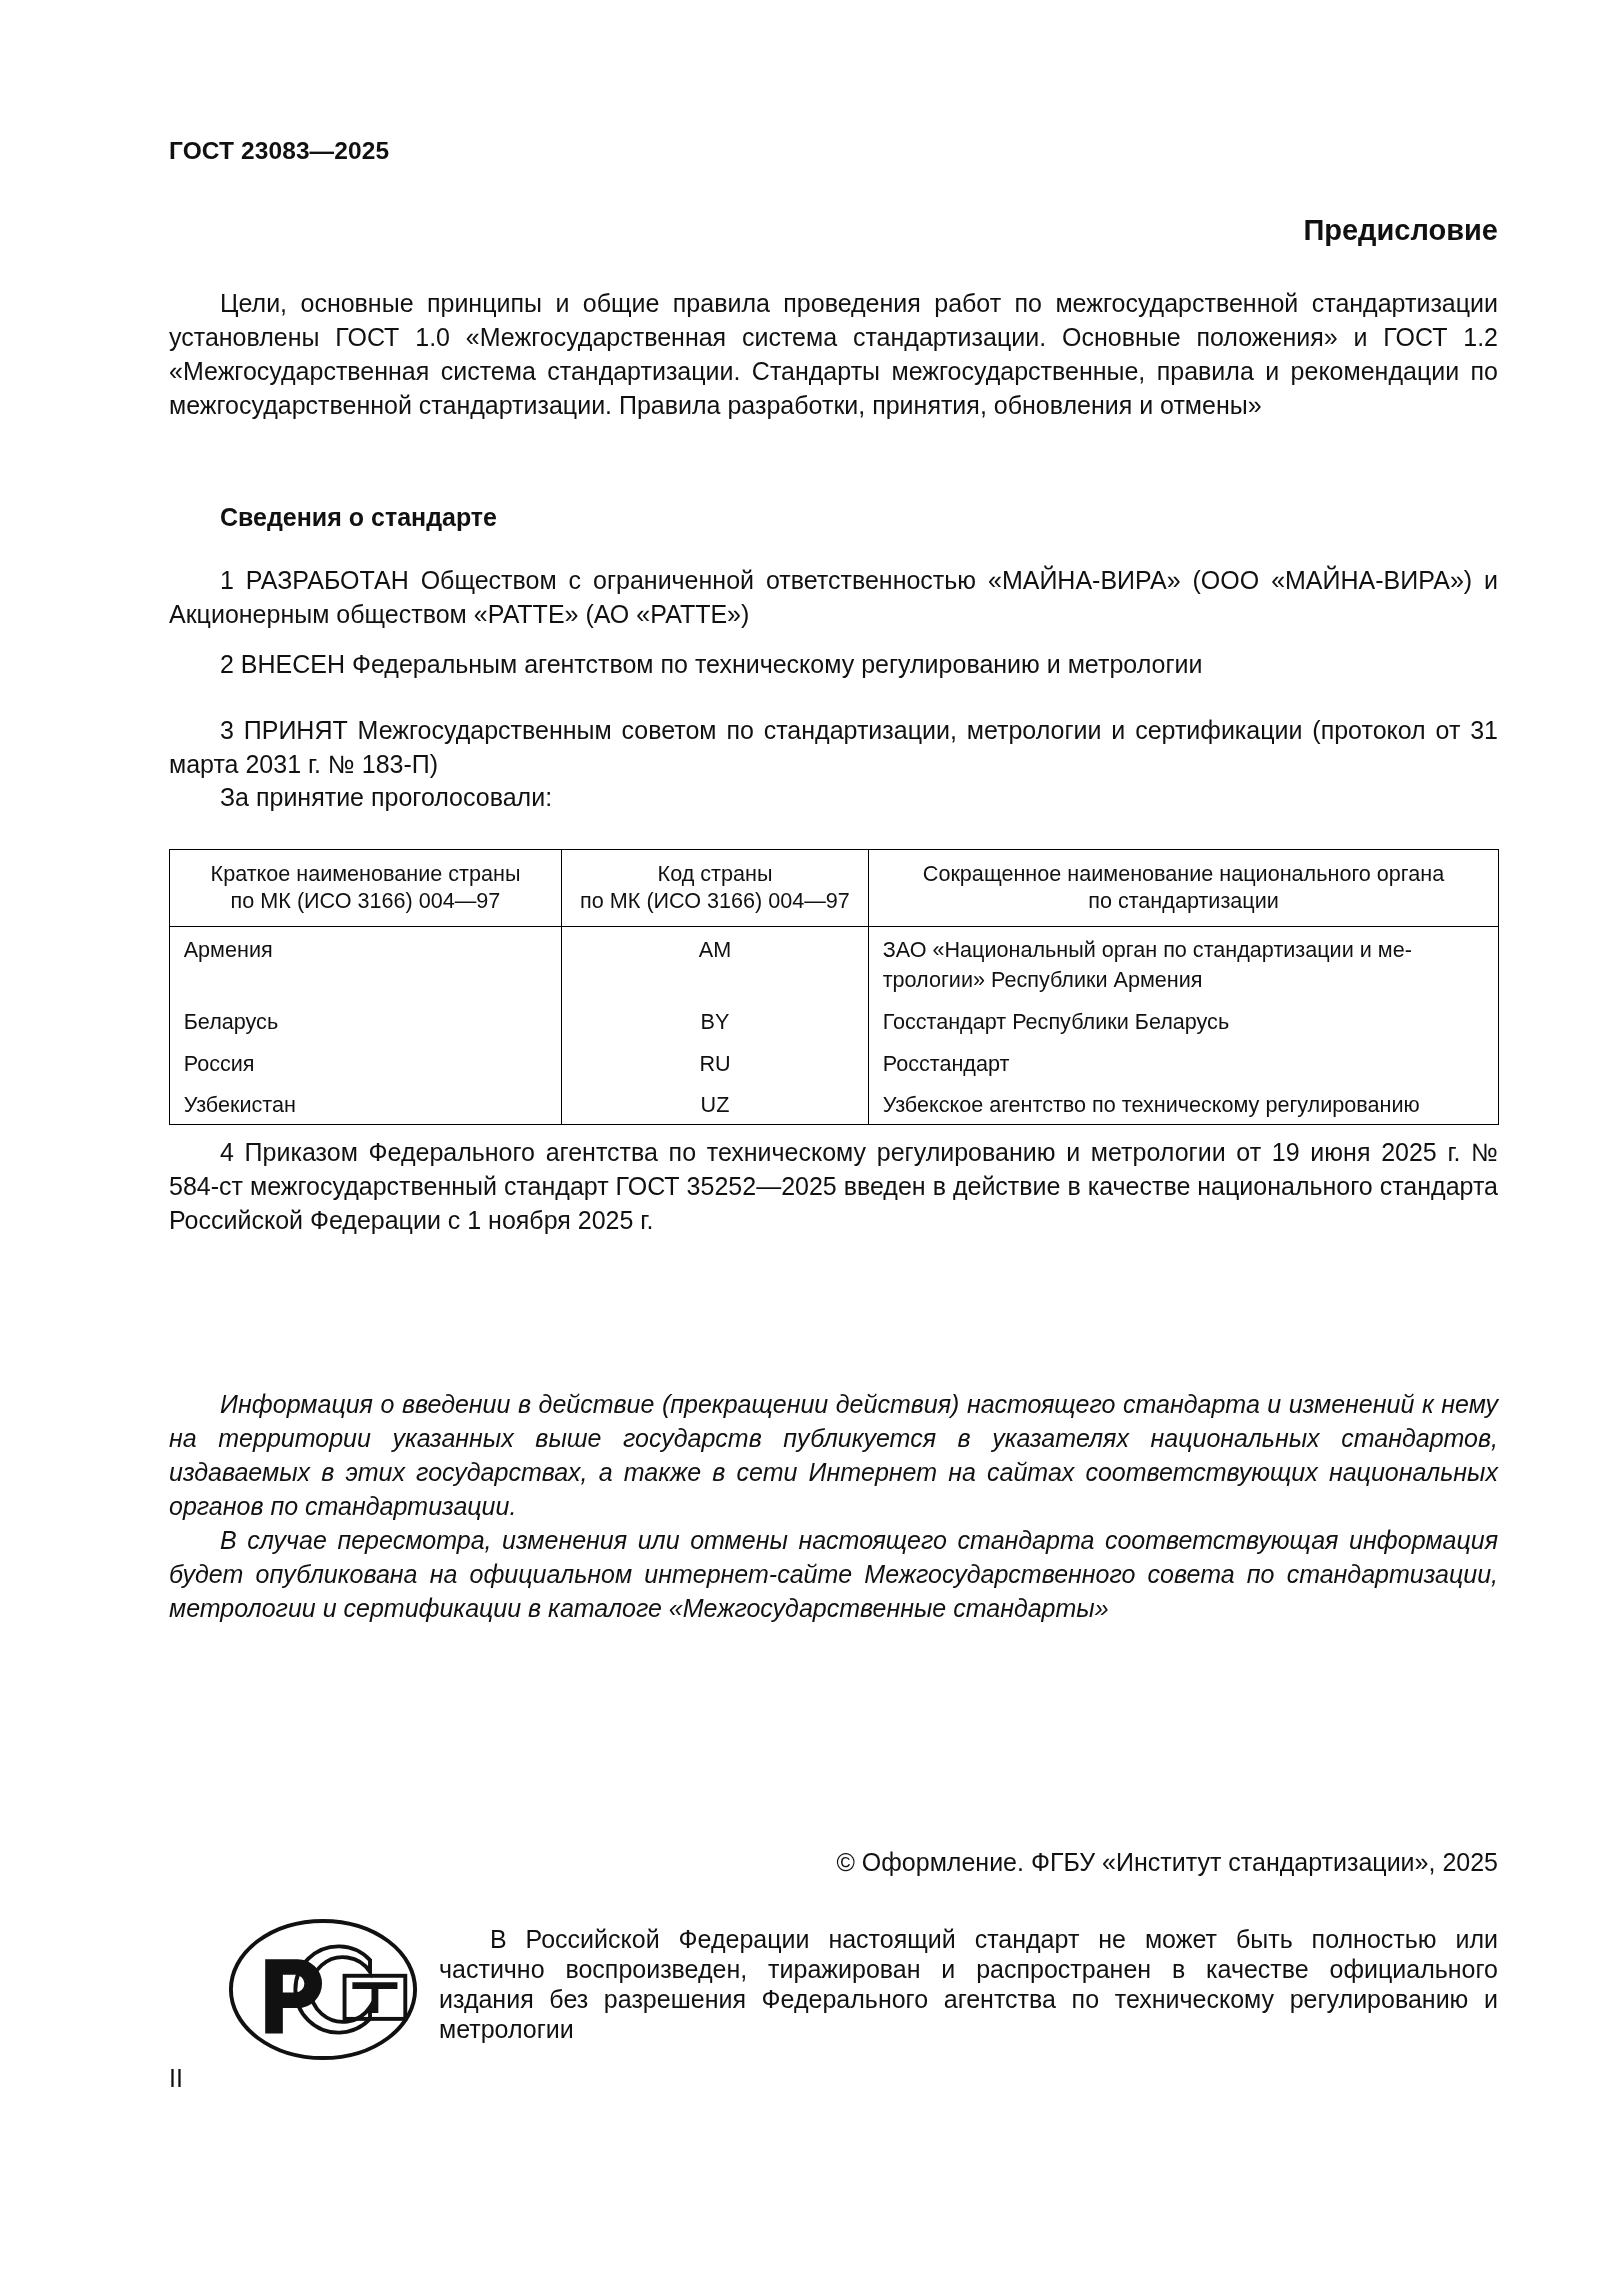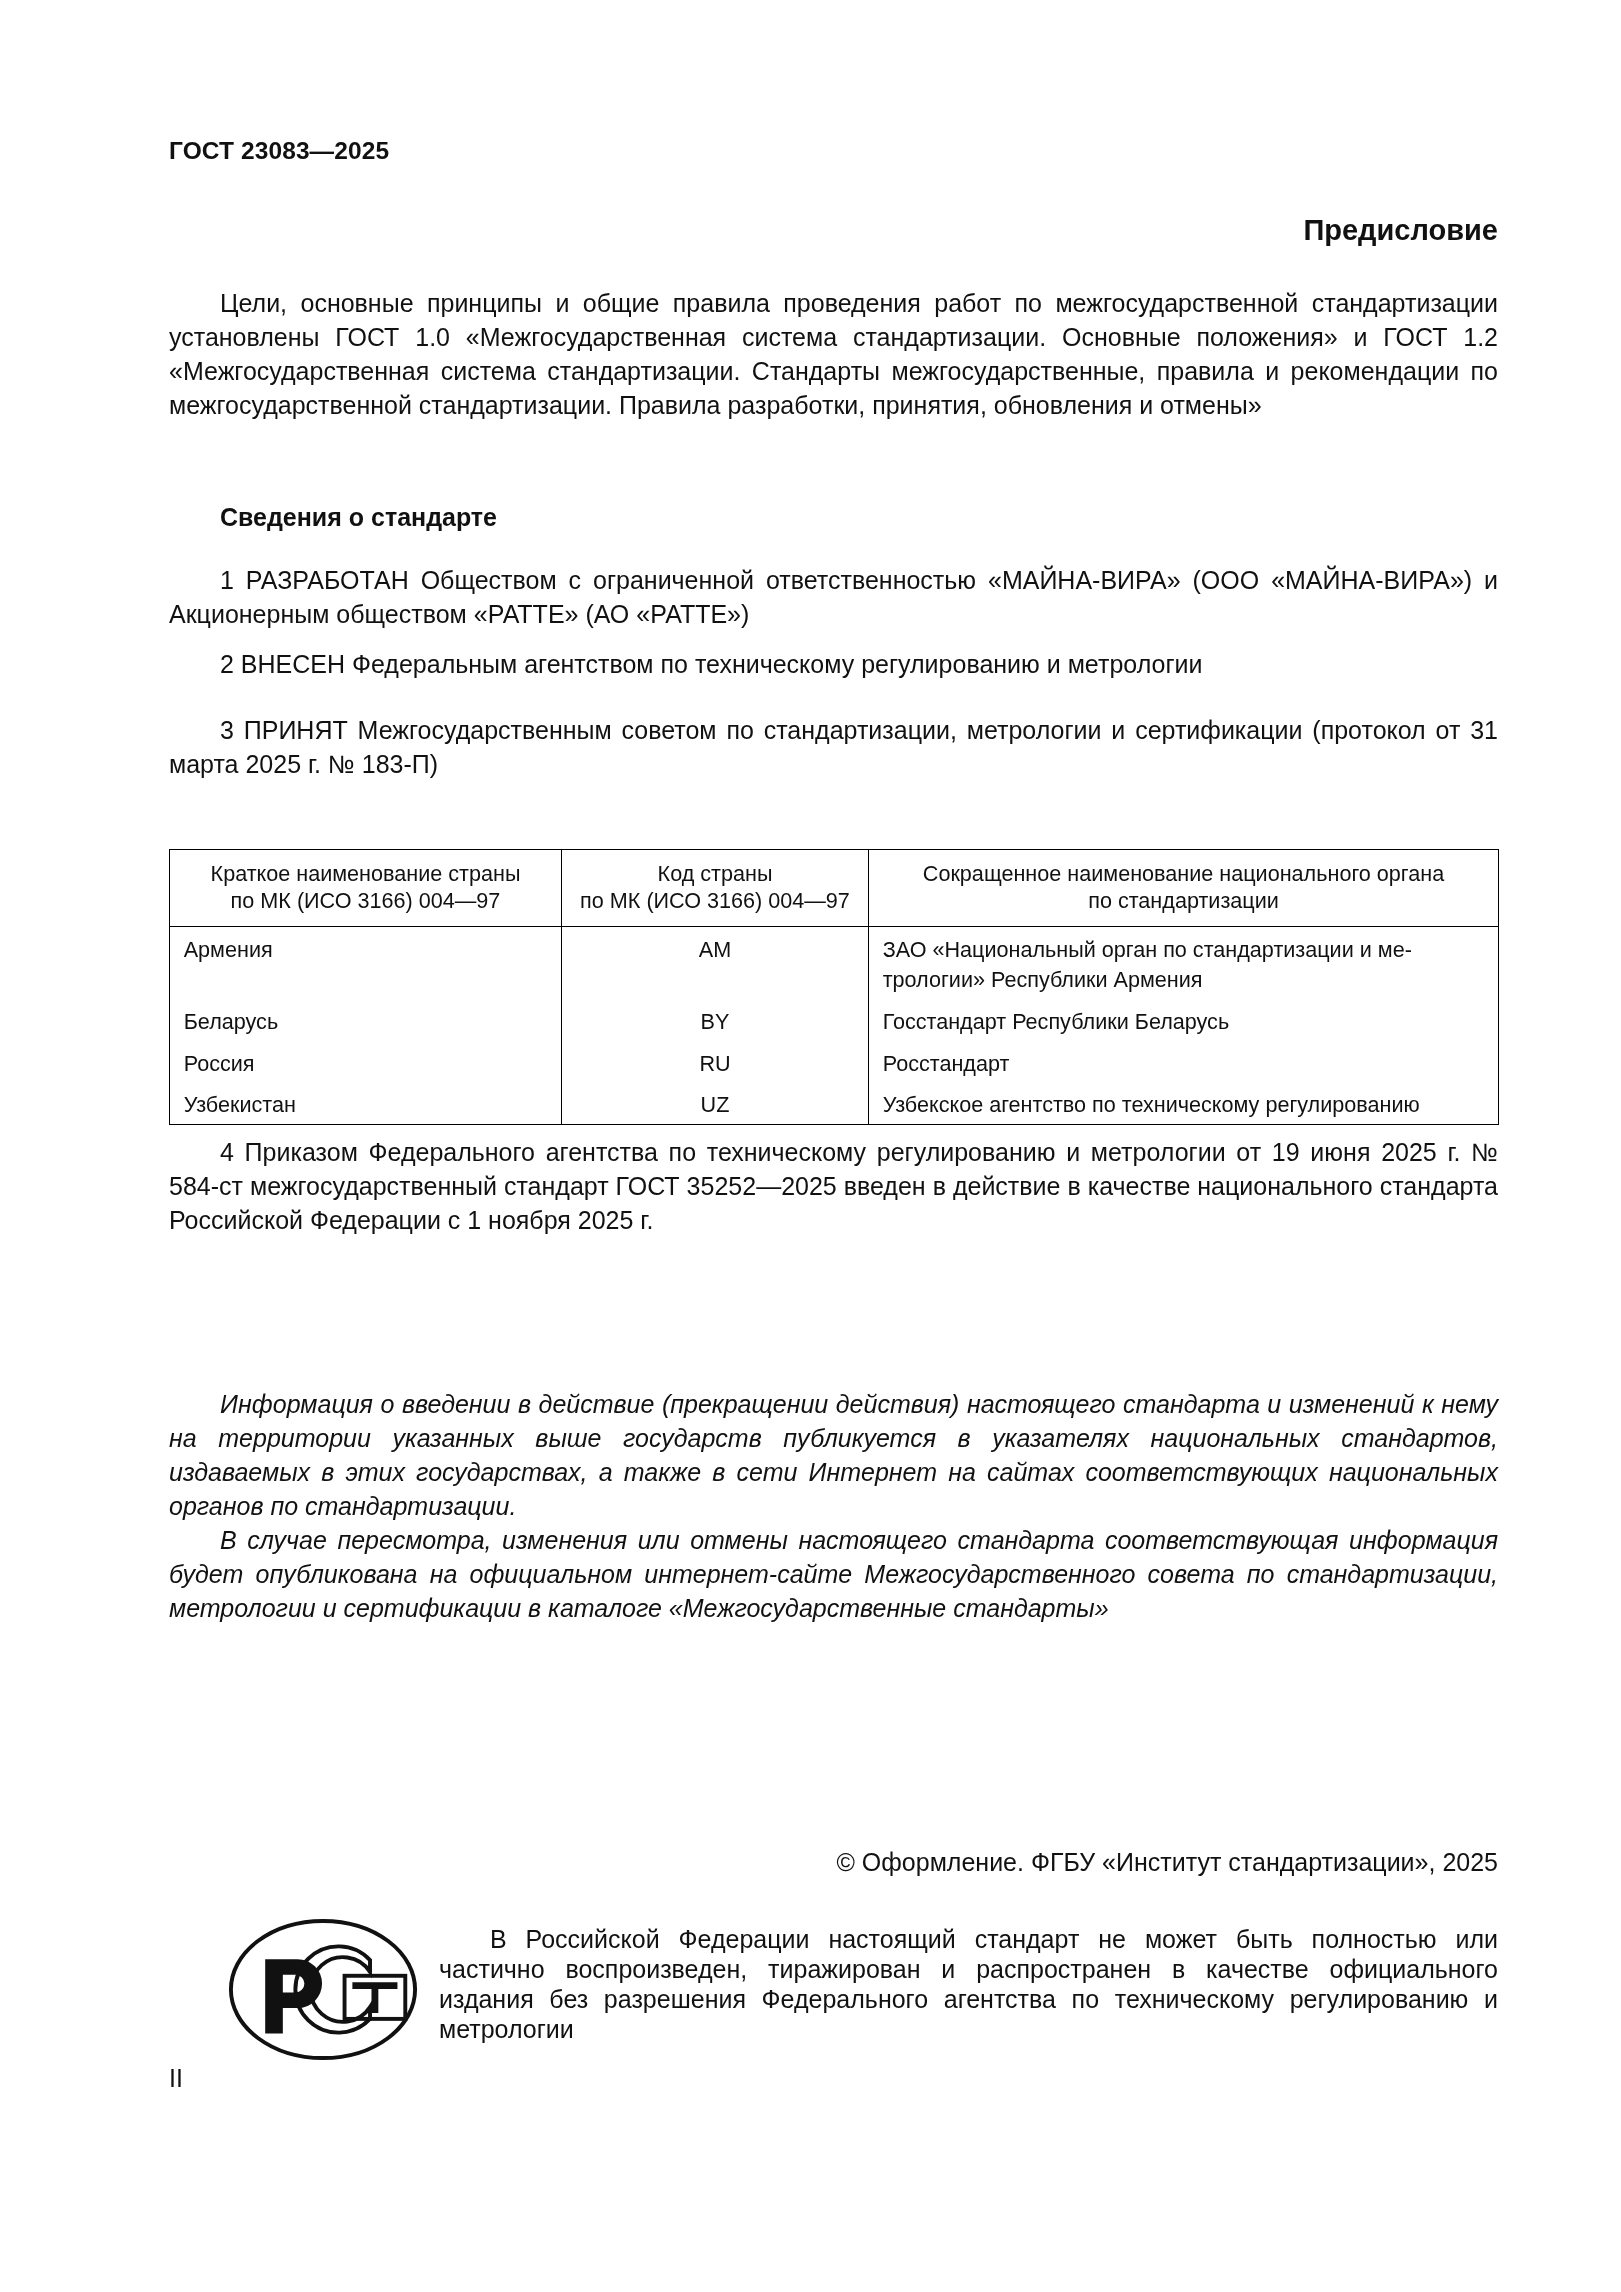--- a/index.html
+++ b/index.html
@@ -160,23 +160,26 @@
 
   <div class="col" style="top:563px;">
     <p class="body-par indent">1 РАЗРАБОТАН Обществом с ограниченной ответственностью «МАЙНА-ВИРА» (ООО «МАЙНА-ВИРА») и Акционерным обществом «РАТТЕ» (АО «РАТТЕ»)</p>
   </div>
 
   <div class="col" style="top:647px;">
     <p class="body-par indent no-just">2 ВНЕСЕН Федеральным агентством по техническому регулированию и метрологии</p>
   </div>
 
   <div class="col" style="top:713px;">
-    <p class="body-par indent">3 ПРИНЯТ Межгосударственным советом по стандартизации, метрологии и сертификации (протокол от 31 марта 2025 г. № 183-П)</p>
-  </div>
-
+    <p class="body-par indent">3 ПРИНЯТ Межгосударственным советом по стандартизации, метрологии и сертификации (протокол от 31 марта 2031 г. № 183-П)</p>
+  </div>
+
+  <div class="col" style="top:780px;">
+    <p class="body-par indent no-just">За принятие проголосовали:</p>
+  </div>
 
   <table class="vote-table">
     <colgroup>
       <col class="c-name">
         <col class="c-code">
         <col class="c-org">
     </colgroup>
     <thead>
       <tr>
         <th>

